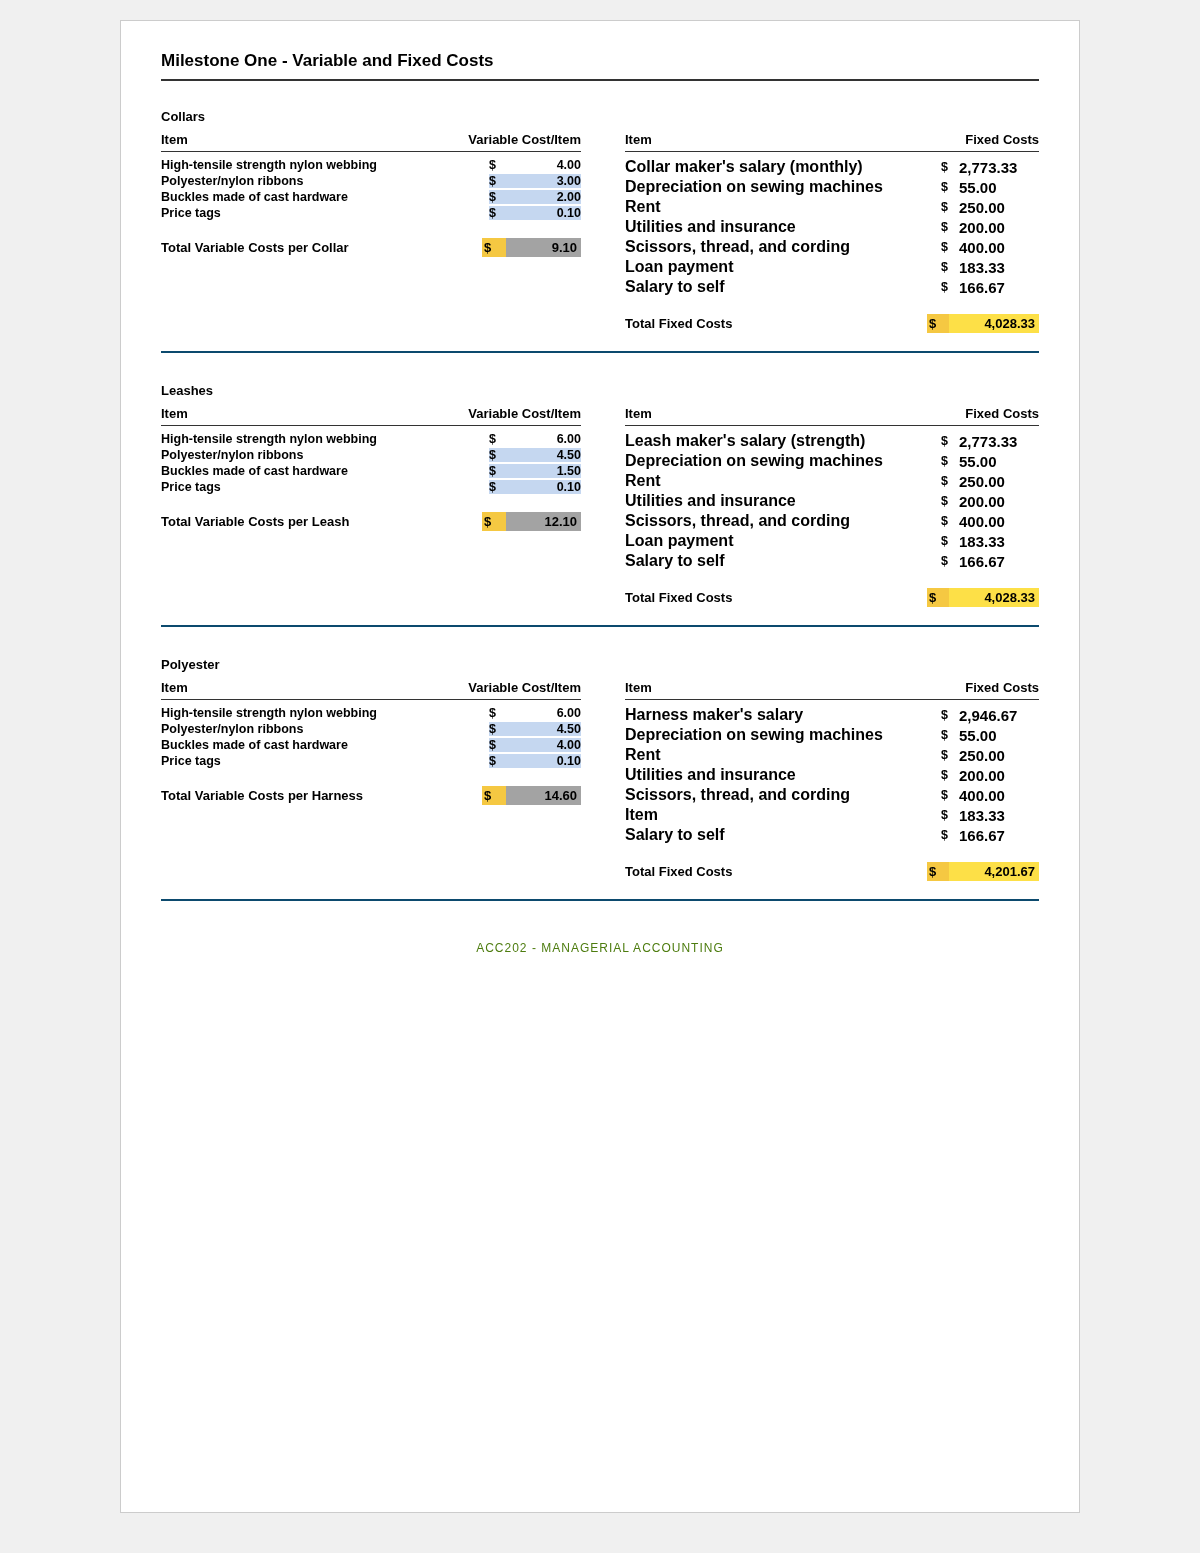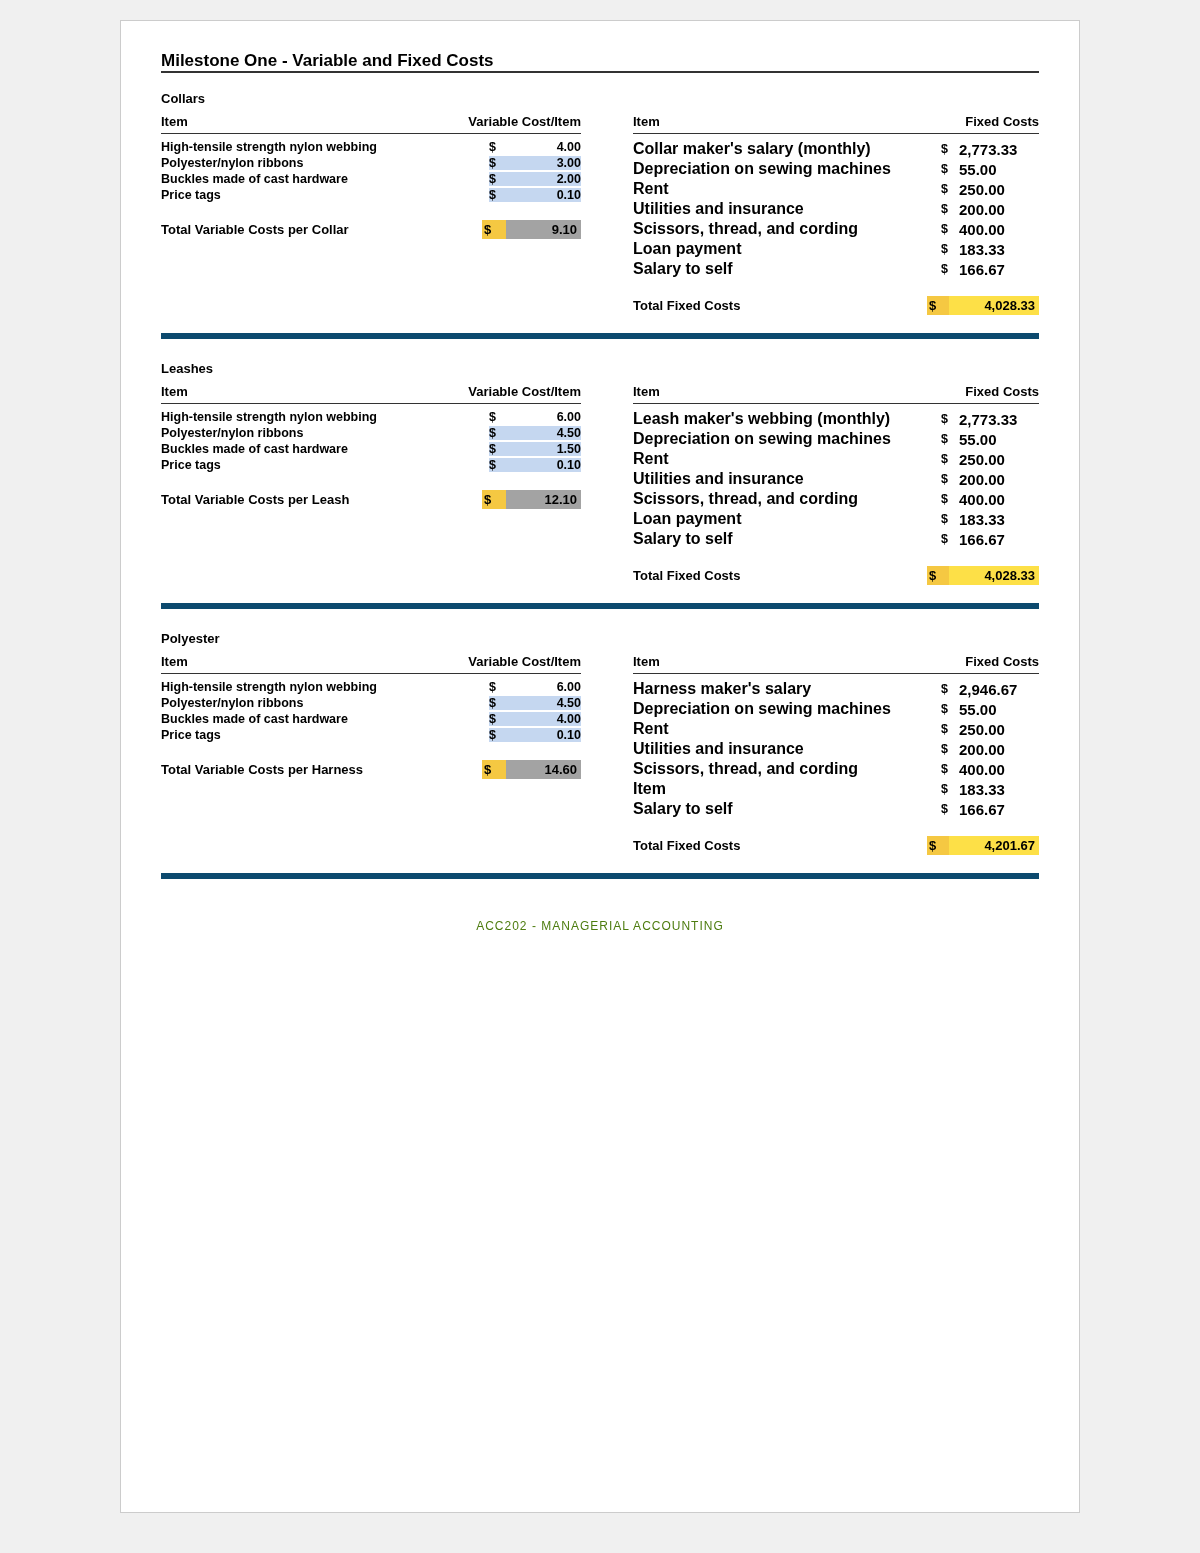--- a/index.html
+++ b/index.html
@@ -15,36 +15,37 @@
     .page {
       background: #fff;
       width: 960px;
       padding: 30px 40px 60px 40px;
       border: 1px solid #ccc;
       position: relative;
     }
     .page-title {
       font-size: 17px;
       font-weight: bold;
-      padding-bottom: 0;
+      margin-bottom: 10px;
+      padding-bottom: 8px;
       border-bottom: 2px solid #333;
     }
     .section {
-      border-bottom: 6px solid #0c4a6e;
+      border-bottom: 2px solid #0c4a6e;
       padding: 18px 0 18px 0;
-      margin-bottom: 4px;
+      margin-bottom: 12px;
     }
     .section-title {
       font-weight: bold;
       font-size: 13px;
       margin-bottom: 8px;
     }
     .two-col {
       display: flex;
-      gap: 12px;
+      gap: 4px;
     }
     .col-left {
       flex: 0 0 440px;
       padding-right: 20px;
     }
     .col-right {
       flex: 1;
       padding-left: 20px;
       border-left: none;
     }
@@ -280,21 +281,21 @@
     <span class="t-dollar">$</span>
     <span class="t-value">12.10</span>
   </div>
           </div>
           <div class="col-right">
             <div class="right-col-header">
     <span class="rh-item">Item</span>
     <span class="rh-cost">Fixed Costs</span>
   </div>
             <div class="right-data-row">
-      <span class="rd-item">Leash maker's webbing (monthly)</span>
+      <span class="rd-item">Leash maker's salary (strength)</span>
       <span class="rd-dollar">$</span>
       <span class="rd-value">2,773.33</span>
     </div>
             <div class="right-data-row">
       <span class="rd-item">Depreciation on sewing machines</span>
       <span class="rd-dollar">$</span>
       <span class="rd-value">55.00</span>
     </div>
             <div class="right-data-row">
       <span class="rd-item">Rent</span>

